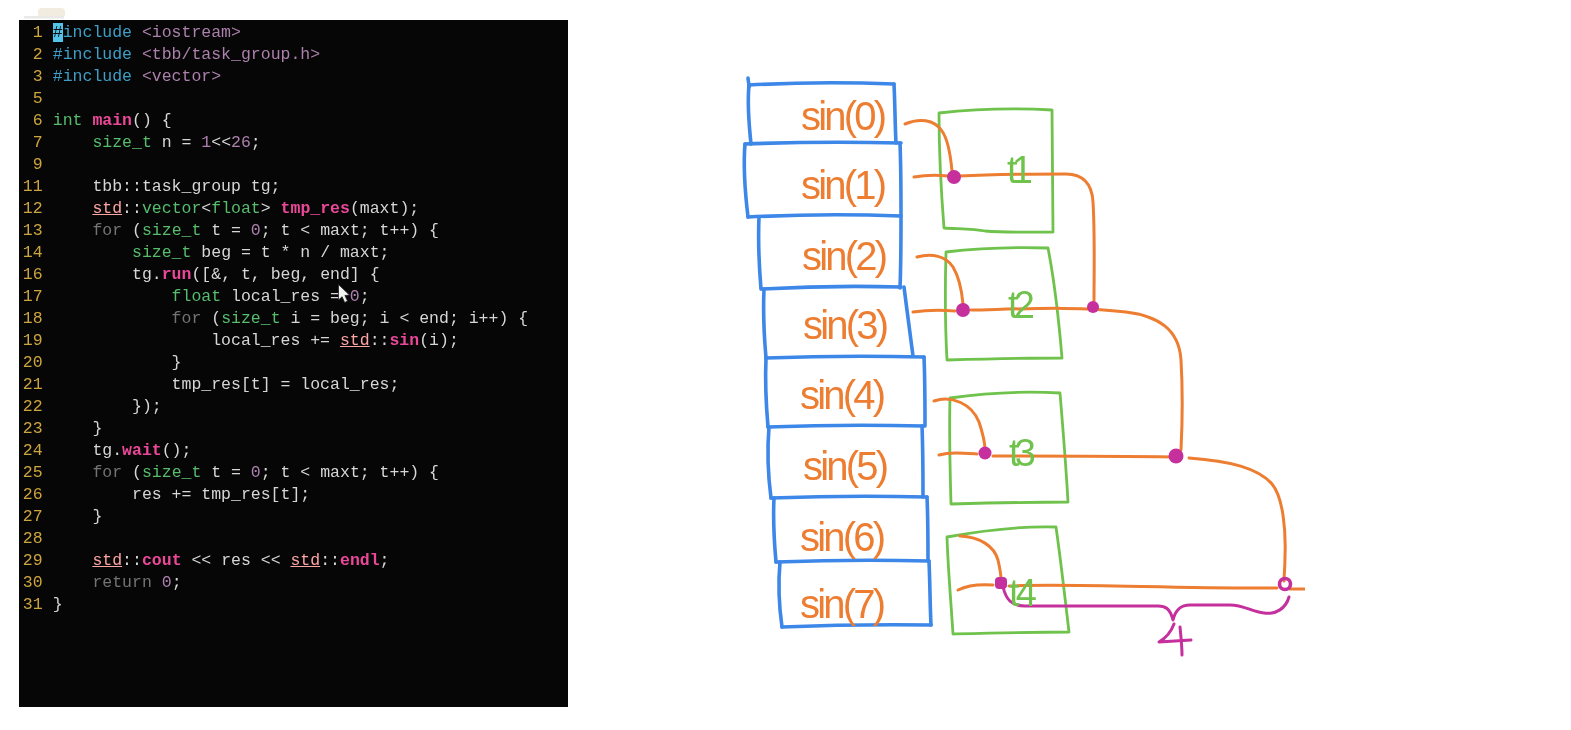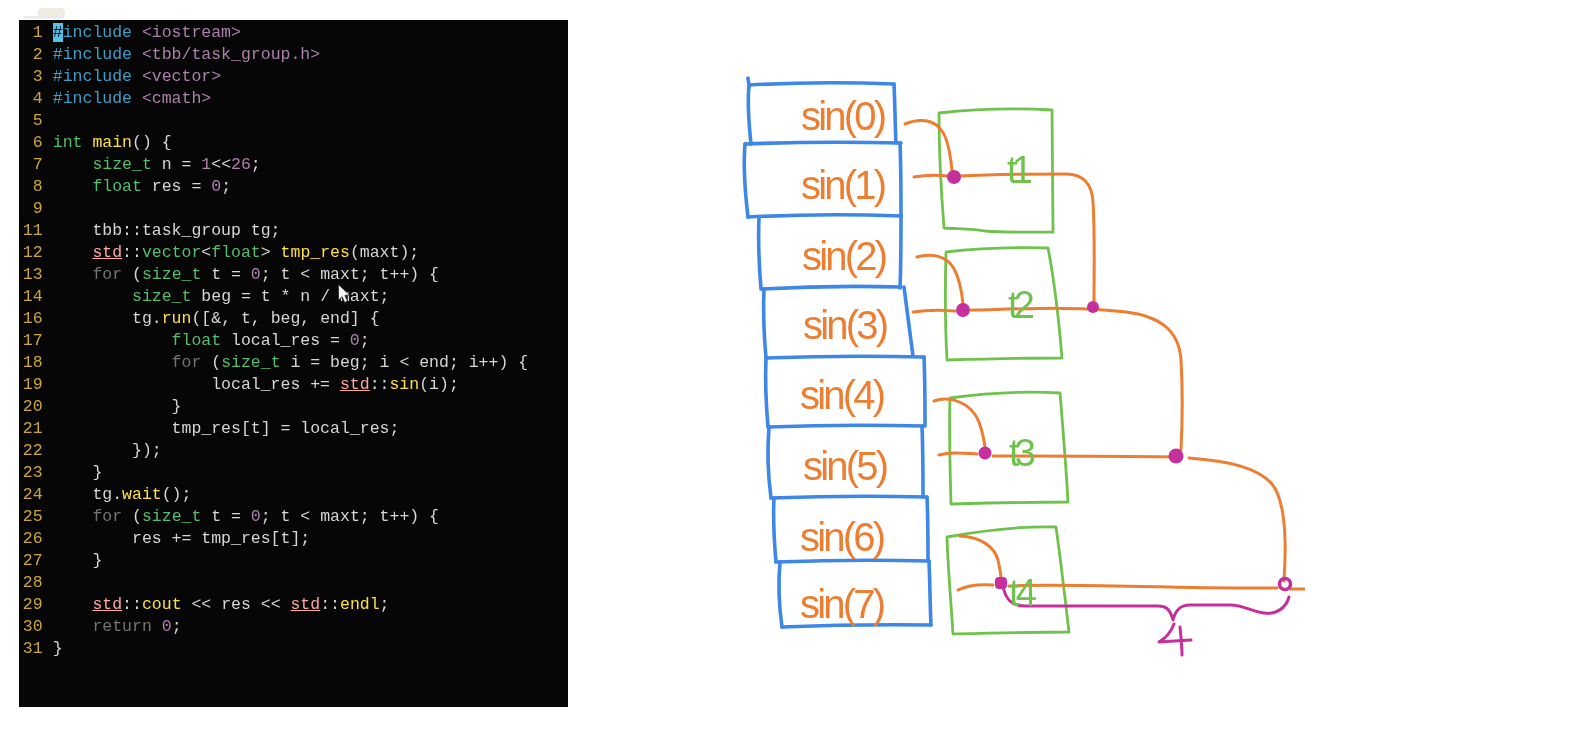--- a/index.html
+++ b/index.html
@@ -5,39 +5,37 @@
 html,body{margin:0;padding:0;background:#ffffff;}
 #page{position:relative;width:1305px;height:730px;overflow:hidden;background:#fff;}
 #code{position:absolute;left:19px;top:20px;width:549px;height:687px;background:#060606;transform:translateZ(0);}
 #code .wrap{margin:0;padding:2px 0 0 0;font:16.5px/22px "Liberation Mono",monospace;color:#d6d6d6;}
 #code .l{height:22px;white-space:pre;}
 .n{display:inline-block;width:23.6px;text-align:right;color:#cda53e;margin-right:10.2px;}
 .inc{color:#3e9ec6;}
 .str{color:#ad80ad;}
 .typ{color:#56bd6d;}
 .kw{color:#737373;}
-.fn{color:#fde047;font-weight:normal;}
+.fn{color:#ec4899;font-weight:bold;}
 .num{color:#ad80ad;}
 .std{color:#fca5a5;text-decoration:underline;}
 .cur{background:#54c3ea;color:#101010;}
 .blk{color:#000;}
 </style>
 </head>
 <body>
 <div id="page">
 <div id="code">
       <div class="wrap">
 <div class="l"><span class="n">1</span><span class="cur">#</span><span class="inc">include</span> <span class="str">&lt;iostream&gt;</span></div>
 <div class="l"><span class="n">2</span><span class="inc">#include</span> <span class="str">&lt;tbb/task_group.h&gt;</span></div>
 <div class="l"><span class="n">3</span><span class="inc">#include</span> <span class="str">&lt;vector&gt;</span></div>
-<div class="l"><span class="n">4</span><span class="inc">#include</span> <span class="str">&lt;cmath&gt;</span></div>
 <div class="l"><span class="n">5</span></div>
 <div class="l"><span class="n">6</span><span class="typ">int</span> <span class="fn">main</span>() {</div>
 <div class="l"><span class="n">7</span>    <span class="typ">size_t</span> n = <span class="num">1</span>&lt;&lt;<span class="num">26</span>;</div>
-<div class="l"><span class="n">8</span>    <span class="typ">float</span> res = <span class="num">0</span>;</div>
 <div class="l"><span class="n">9</span></div>
 <div class="l"><span class="n">11</span>    tbb::task_group tg;</div>
 <div class="l"><span class="n">12</span>    <span class="std">std</span>::<span class="typ">vector</span>&lt;<span class="typ">float</span>&gt; <span class="fn">tmp_res</span>(maxt);</div>
 <div class="l"><span class="n">13</span>    <span class="kw">for</span> (<span class="typ">size_t</span> t = <span class="num">0</span>; t &lt; maxt; t++) {</div>
 <div class="l"><span class="n">14</span>        <span class="typ">size_t</span> beg = t * n / maxt;</div>
 <div class="l"><span class="n">16</span>        tg.<span class="fn">run</span>([&amp;, t, beg, end] {</div>
 <div class="l"><span class="n">17</span>            <span class="typ">float</span> local_res = <span class="num">0</span>;</div>
 <div class="l"><span class="n">18</span>            <span class="kw">for</span> (<span class="typ">size_t</span> i = beg; i &lt; end; i++) {</div>
 <div class="l"><span class="n">19</span>                local_res += <span class="std">std</span>::<span class="fn">sin</span>(i);</div>
 <div class="l"><span class="n">20</span>            }</div>

